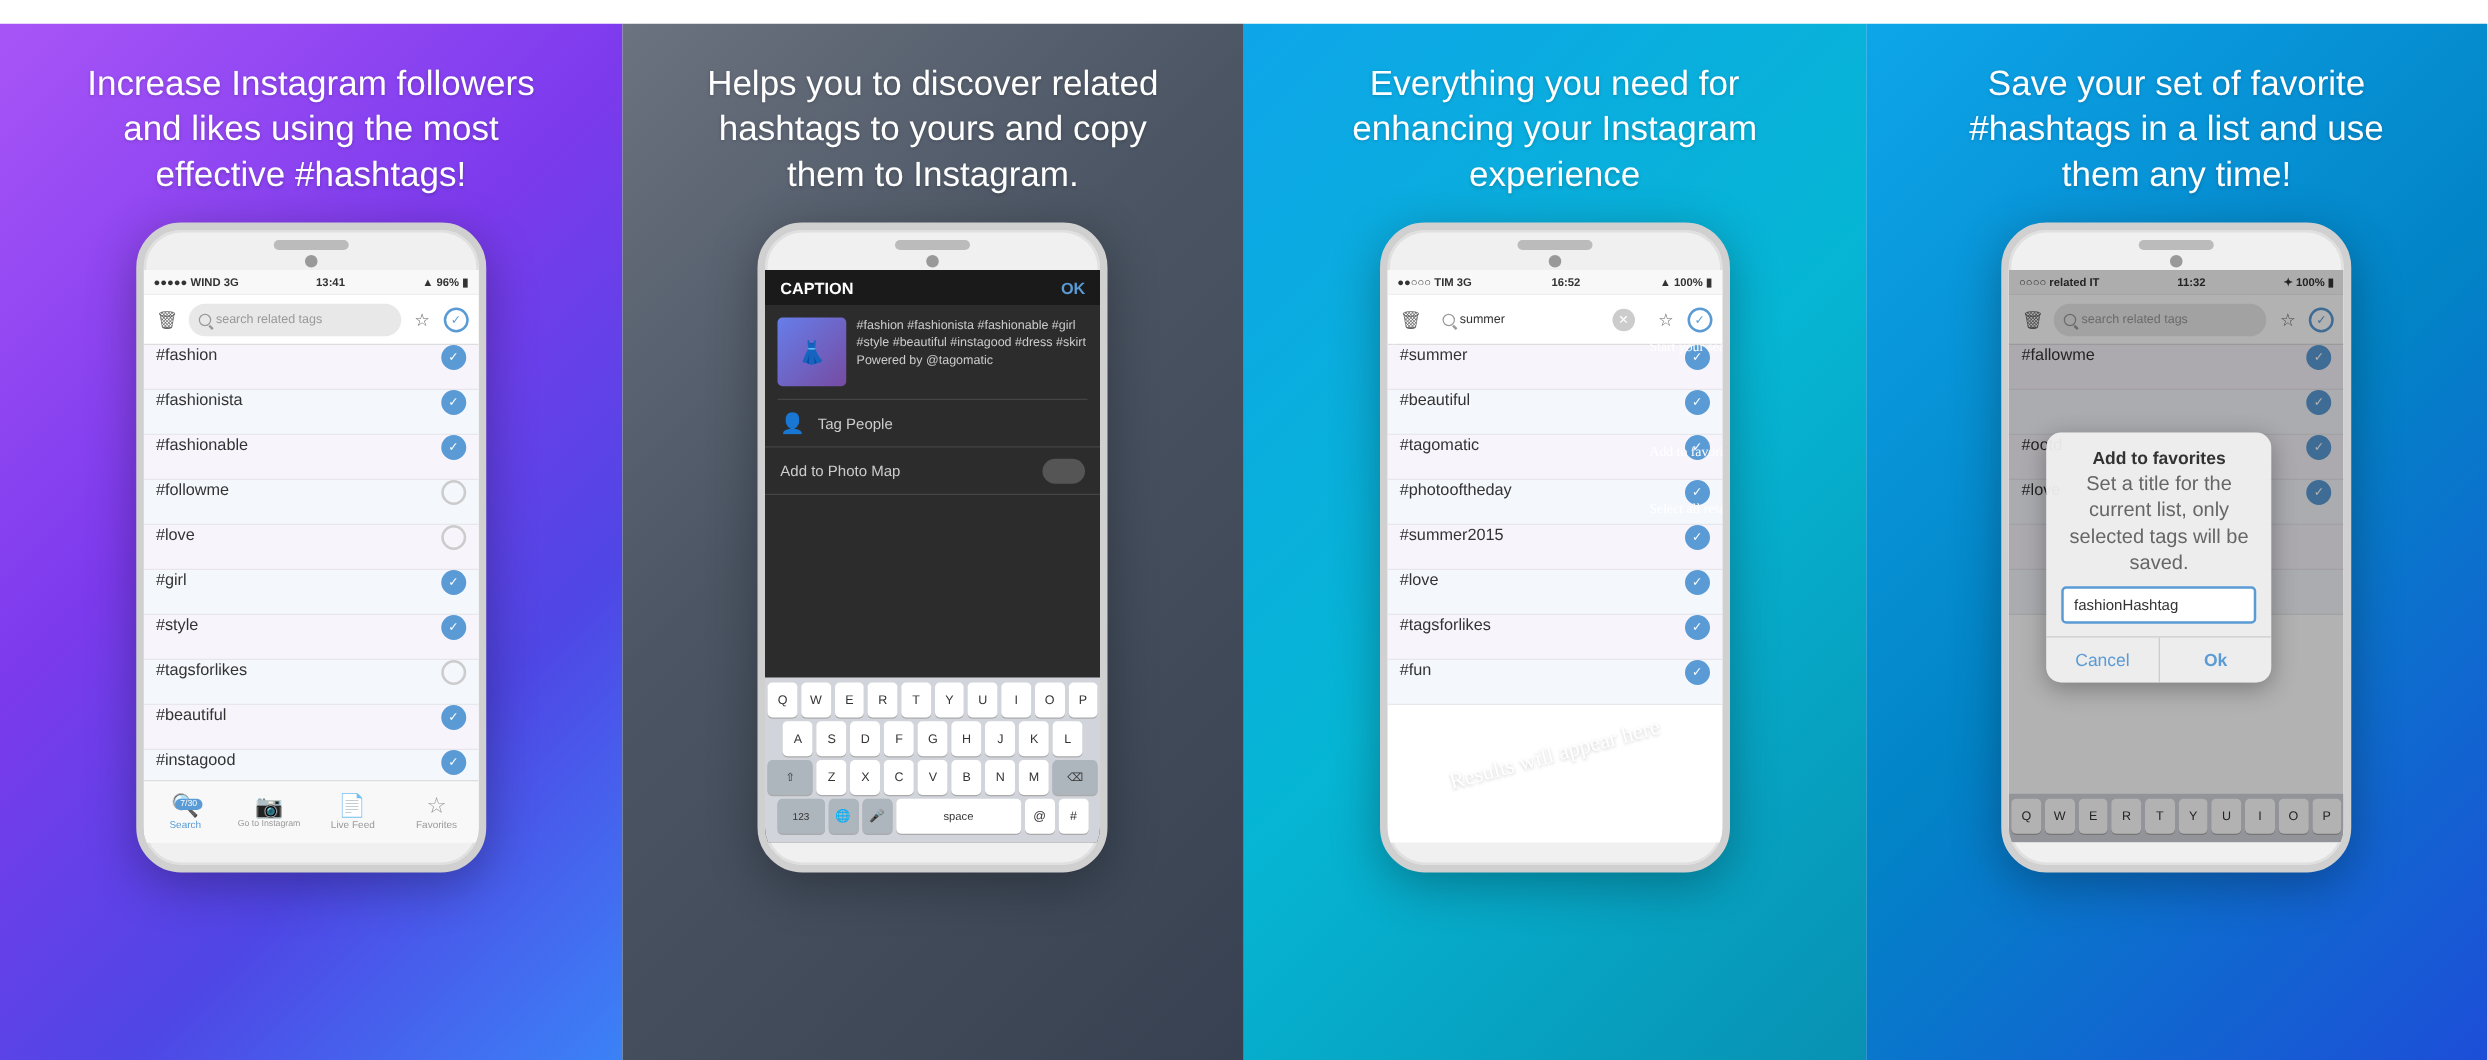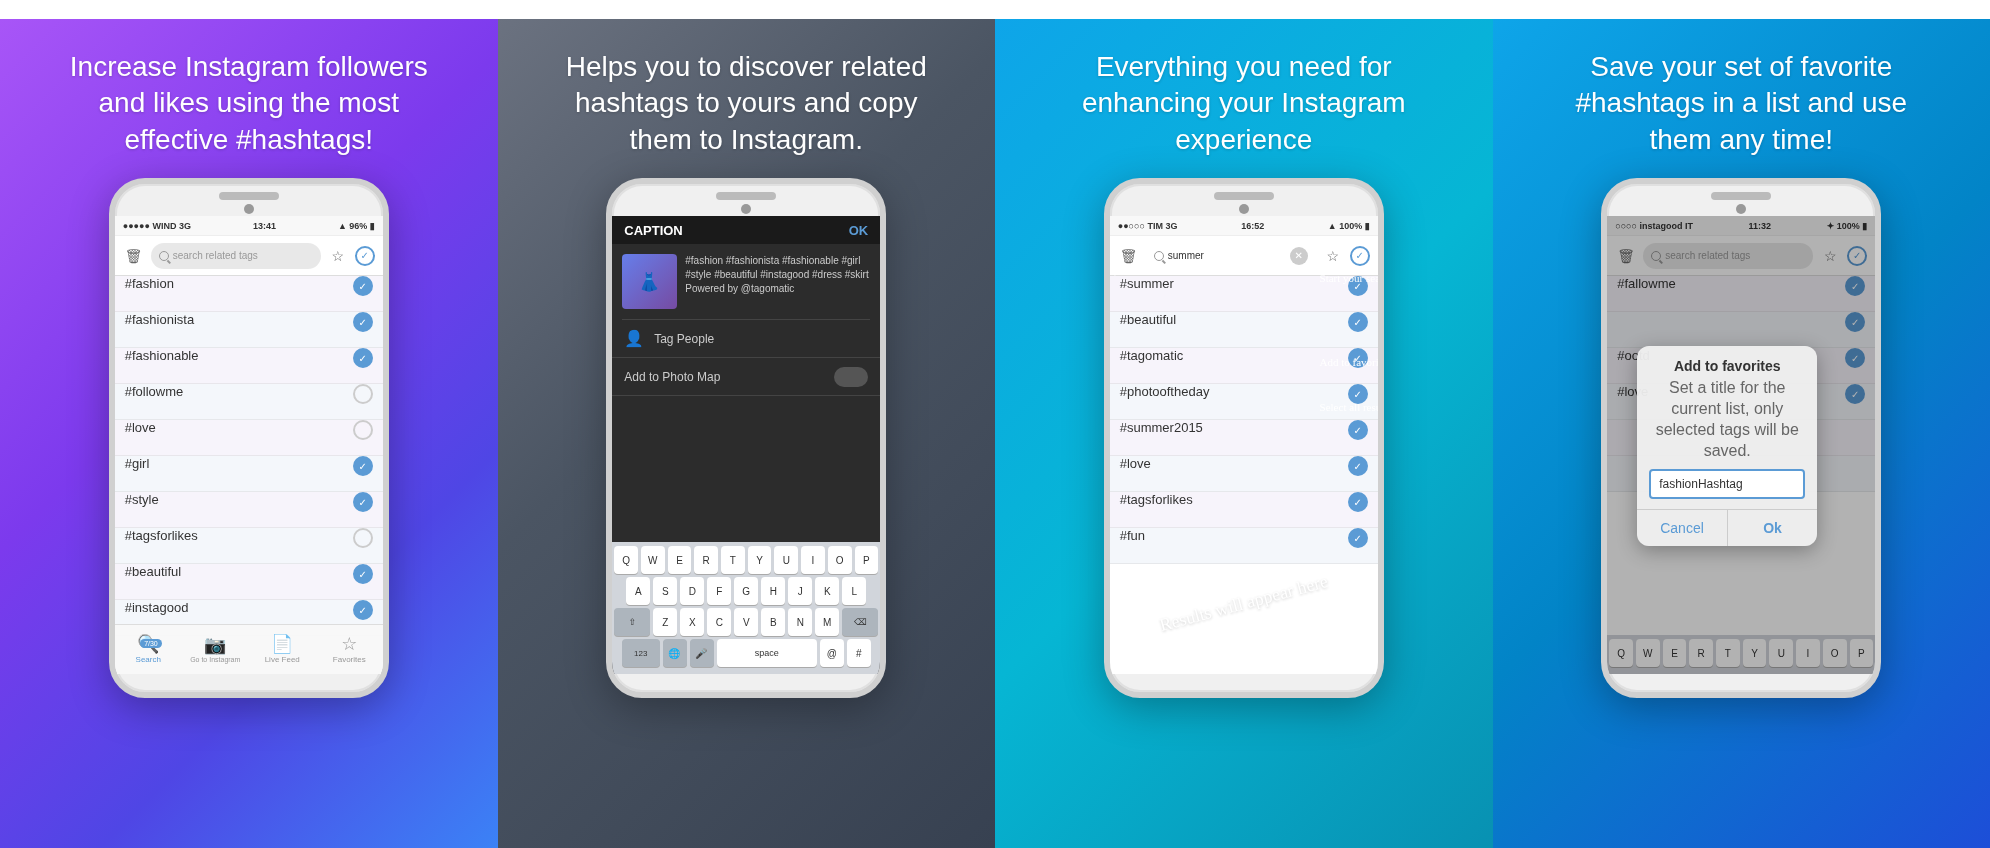--- a/index.html
+++ b/index.html
@@ -717,21 +717,21 @@
 
 <div class="panel panel-4">
   <p class="panel-title">Save your set of favorite #hashtags in a list and use them any time!</p>
 
   <div class="phone">
     <div class="phone-speaker"></div>
     <div class="phone-camera"></div>
     <div class="phone-screen">
 
       <div class="status-bar">
-        <span>○○○○ instagood IT</span>
+        <span>○○○○ related IT</span>
         <span>11:32</span>
         <span>✦ 100% ▮</span>
       </div>
 
       <div class="toolbar">
         <div class="toolbar-icon">🗑</div>
         <div class="search-bar">
           <div class="search-icon-sm"></div>
           <span>search related tags</span>
         </div>

